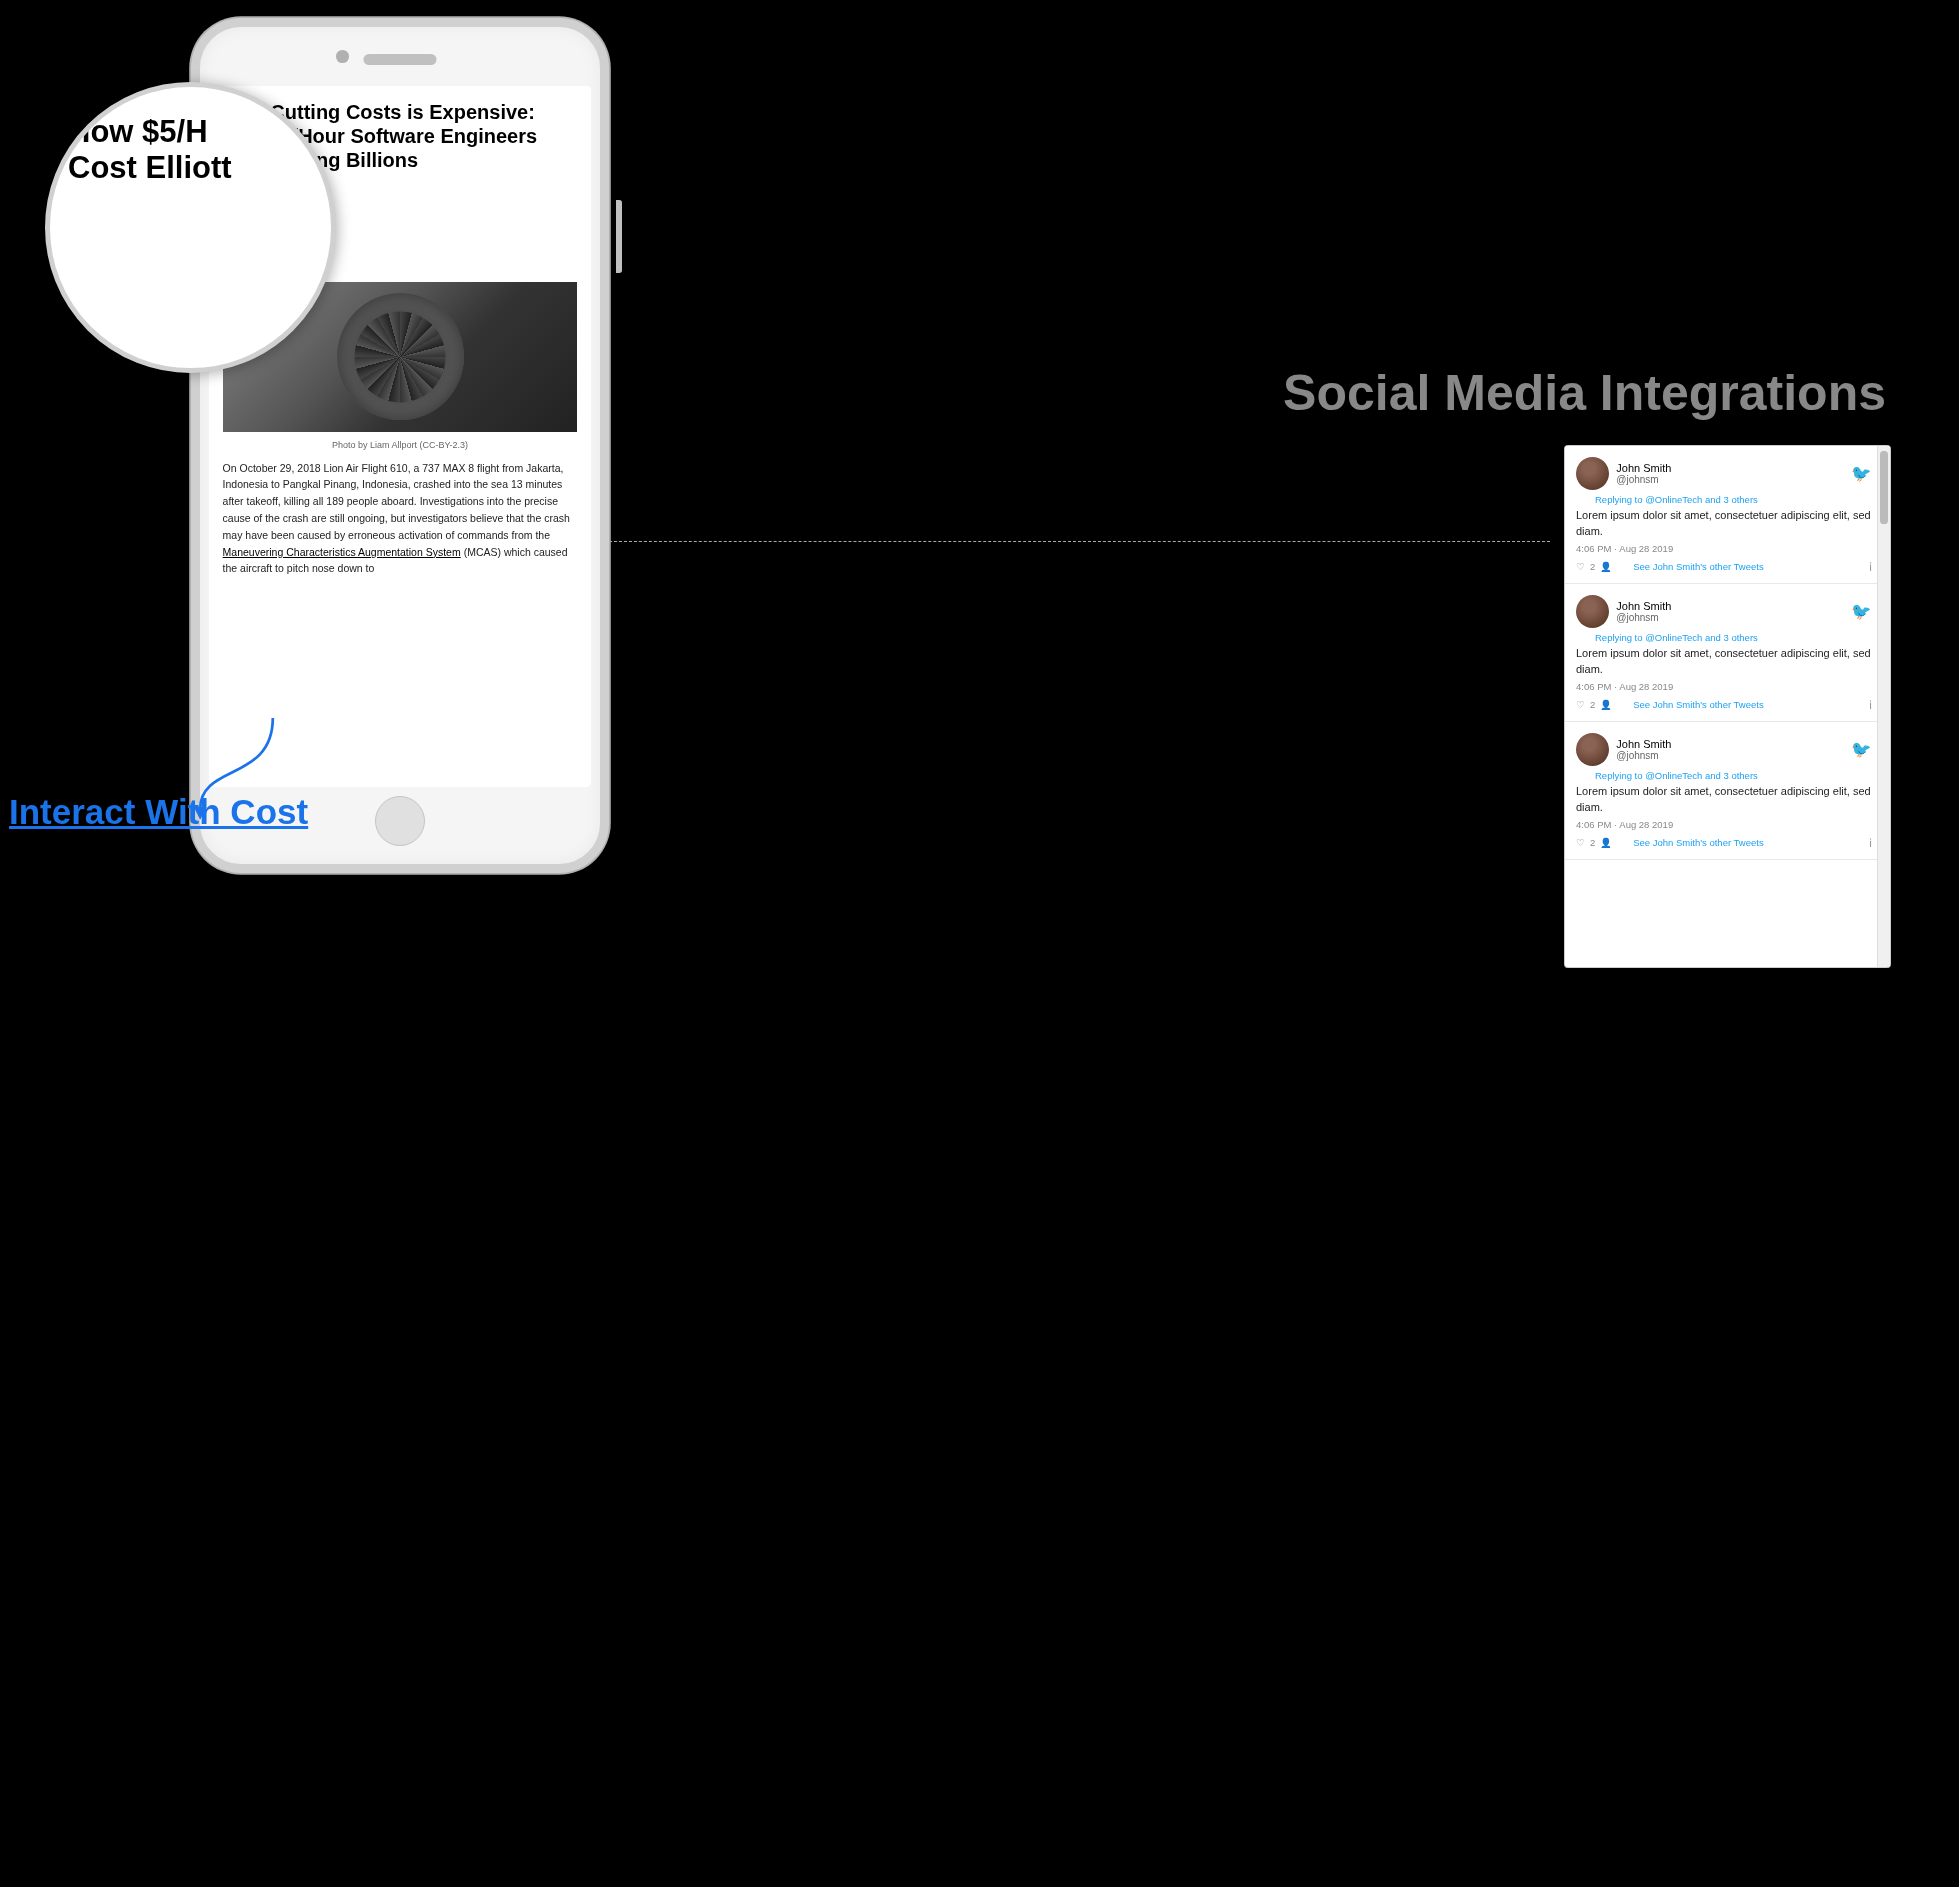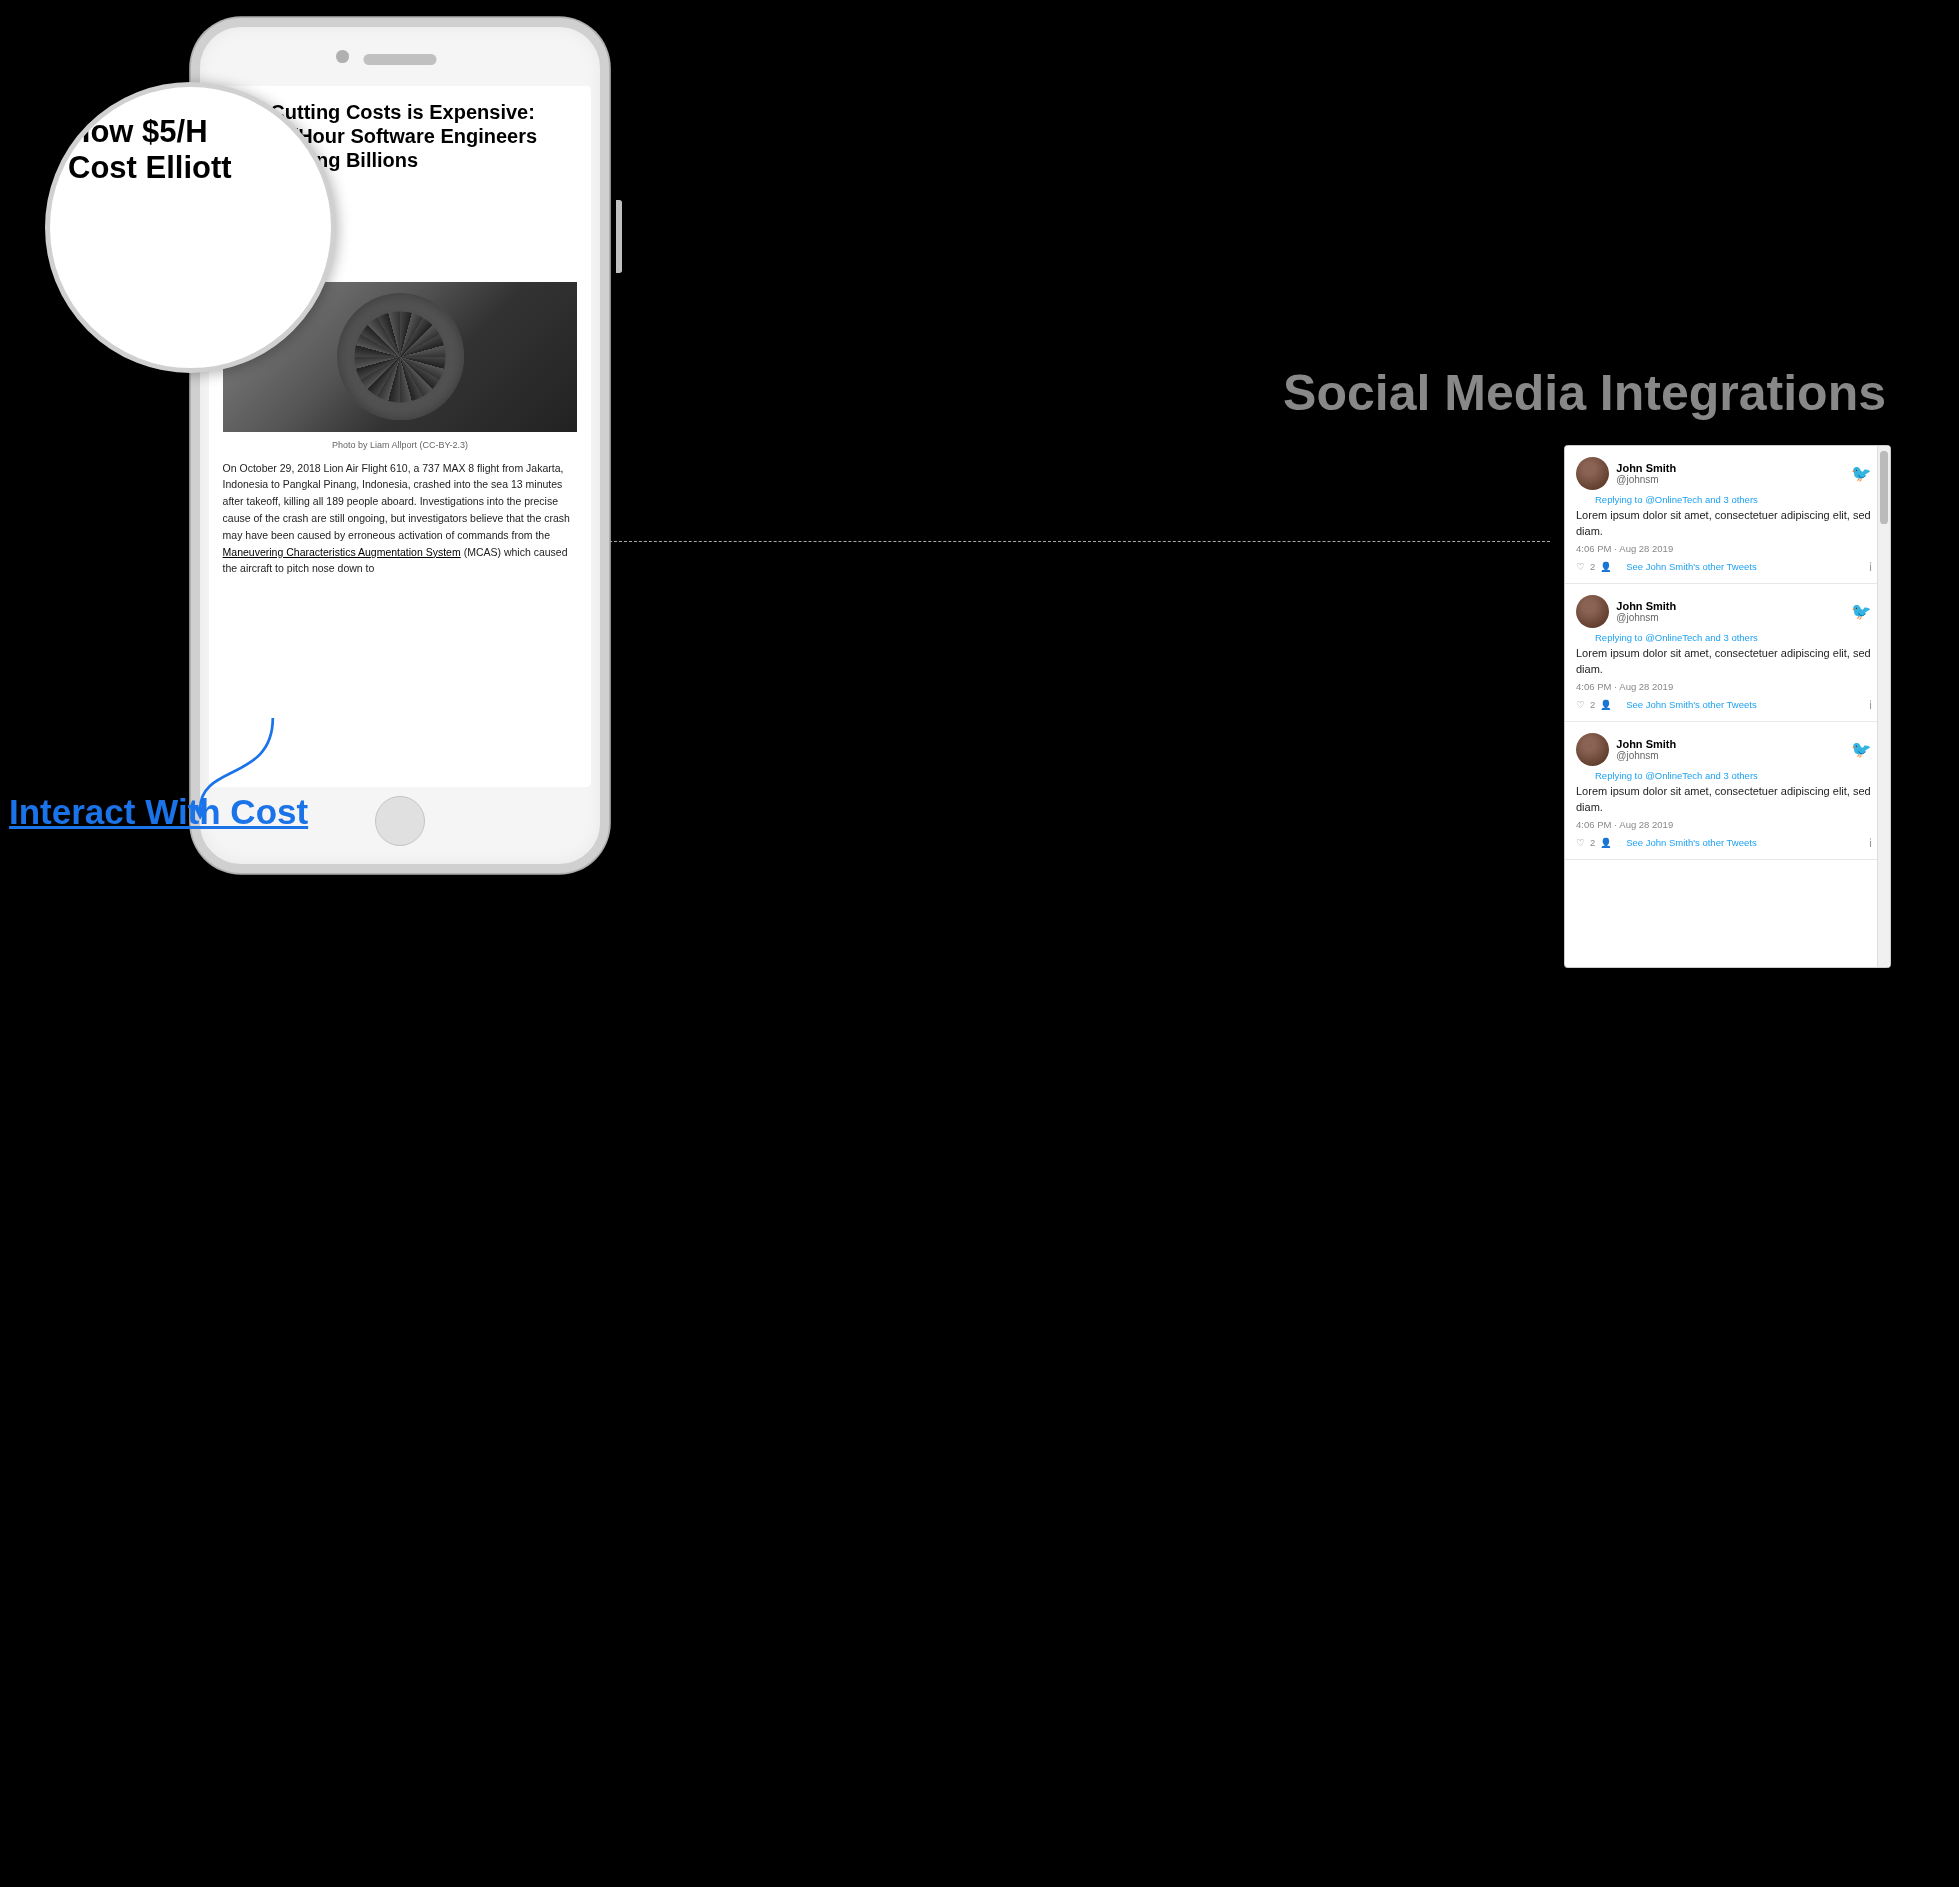--- a/index.html
+++ b/index.html
@@ -326,21 +326,21 @@
     }
     .tweet-avatar {
       width: 33px;
       height: 33px;
       border-radius: 50%;
       background: radial-gradient(circle at 40% 35%, #8B6355 20%, #5D3A2A 80%);
       flex-shrink: 0;
     }
     .tweet-user-info {}
     .tweet-name {
-      font-weight: 700;
+      font-weight: 400;
       font-size: 11px;
       color: #000;
     }
     .tweet-handle {
       font-size: 10px;
       color: #666;
     }
     .tweet-bird {
       color: #1da1f2;
       font-size: 16.4px;
@@ -370,21 +370,21 @@
       align-items: center;
       gap: 5.5px;
       font-size: 9.5px;
       color: #888;
     }
     .tweet-heart { color: #888; }
     .tweet-count { color: #888; }
     .tweet-user-link {
       color: #1da1f2;
       font-size: 9.5px;
-      margin-left: 8px;
+      margin-left: 15px;
     }
     .tweet-info-icon {
       margin-left: auto;
       color: #999;
       font-size: 11.8px;
     }
 
     
     .dash-connector {
       position: absolute;

